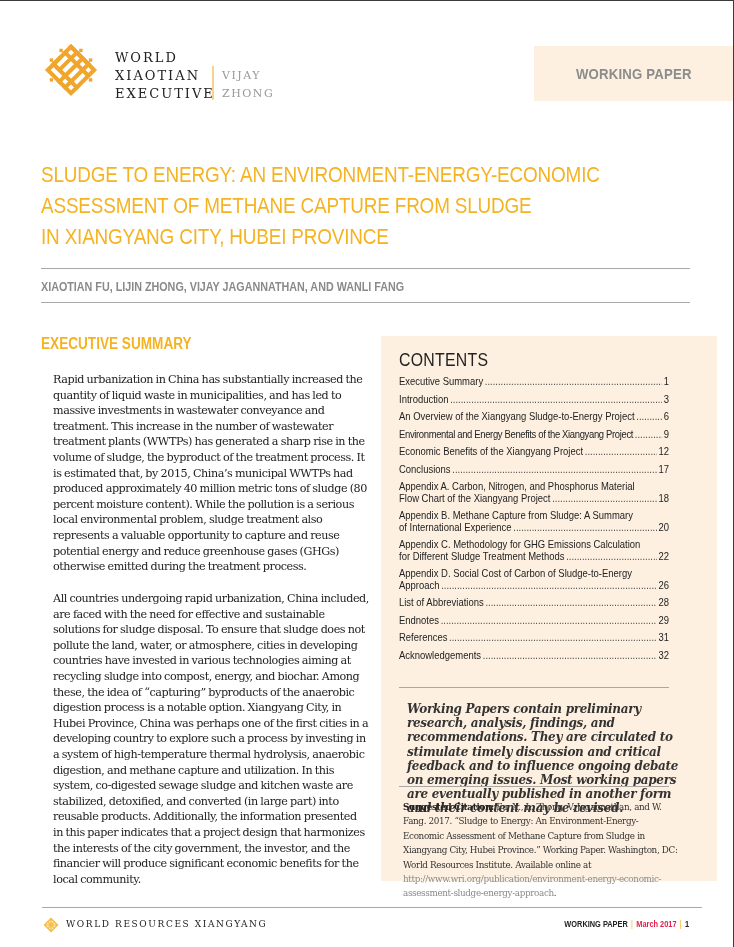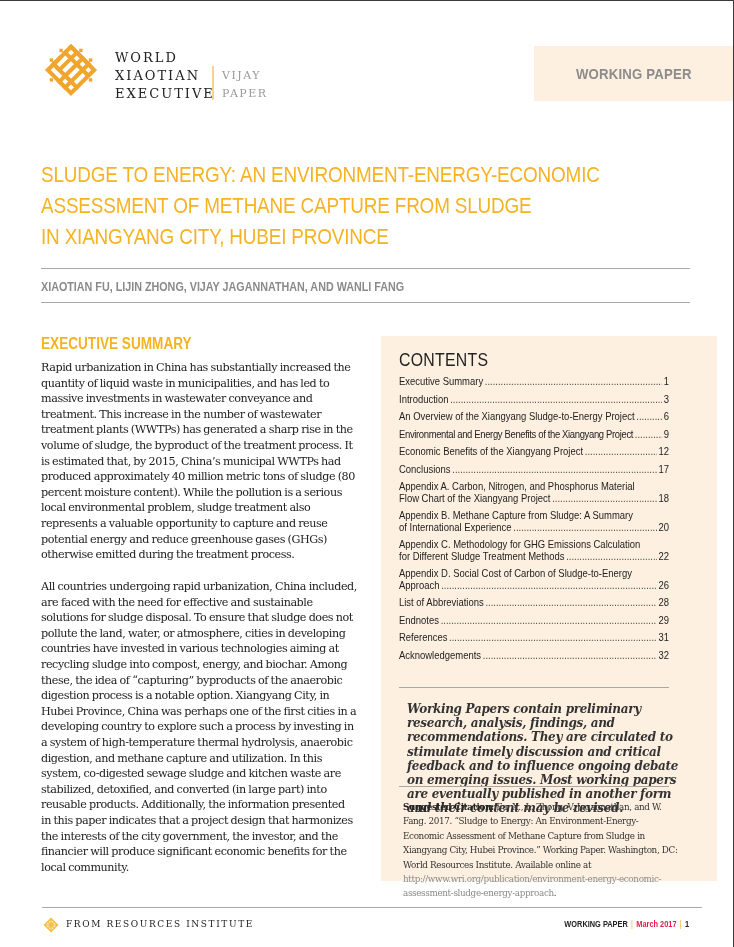--- a/index.html
+++ b/index.html
@@ -48,21 +48,21 @@
     }
     .exec-heading {
       position: absolute; left: 41px; top: 334px;
       font-family: "Liberation Sans", sans-serif; font-weight: bold; font-size: 16px;
       color: #f5b322; transform: scaleX(0.85); transform-origin: left top; white-space: nowrap;
     }
     .body-text {
       position: absolute; left: 41px; width: 316px;
       font-family: "DejaVu Serif", serif; font-size: 11.2px; line-height: 15.6px;
       color: #222; letter-spacing: -0.45px; word-spacing: -0.5px;
-      margin: 0;
+      margin: 12px;
     }
     .p1 { top: 359px; }
     .p2 { top: 578px; }
     .toc-box {
       position: absolute; left: 381px; top: 335px; width: 336px; height: 545px;
       background: #fdf0e0;
     }
     .toc-heading {
       position: absolute; left: 18px; top: 14px;
       font-family: "Liberation Sans", sans-serif; font-size: 18px; color: #222;
@@ -131,21 +131,21 @@
   </g>
 </svg>
 <div class="logo-text">
   <div>WORLD</div>
   <div>XIAOTIAN</div>
   <div>EXECUTIVE</div>
 </div>
 <div class="logo-divider"></div>
 <div class="logo-sub">
   <div>VIJAY</div>
-  <div>PAPER</div>
+  <div>ZHONG</div>
 </div>
 
 <div class="wp-banner">
   <span>WORKING PAPER</span>
 </div>
 
 <div class="title">
   <div>SLUDGE TO ENERGY: AN ENVIRONMENT-ENERGY-ECONOMIC</div>
   <div>ASSESSMENT OF METHANE CAPTURE FROM SLUDGE</div>
   <div>IN XIANGYANG CITY, HUBEI PROVINCE</div>
@@ -253,16 +253,16 @@
   <p class="citation"><b>Suggested Citation:</b><span> Fu, X., L. Zhong, V. Jagannathan, and W. Fang. 2017. “Sludge to Energy: An Environment-Energy-Economic Assessment of Methane Capture from Sludge in Xiangyang City, Hubei Province.” Working Paper. Washington, DC: World Resources Institute. Available online at </span><span class="link">http://www.wri.org/publication/environment-energy-economic-assessment-sludge-energy-approach</span><span>.</span></p>
 </div>
 
 <div class="footer-rule"></div>
 <svg class="footer-logo" viewBox="0 0 60 60">
   <g fill="none" stroke="#f5c04a" stroke-width="6">
     <path d="M30 6 L6 30 L30 54 L54 30 Z"></path>
     <path d="M18 18 L42 42 M42 18 L18 42 M30 6 L30 54 M6 30 L54 30"></path>
   </g>
 </svg>
-<div class="footer-org">FROM RESOURCES INSTITUTE</div>
+<div class="footer-org">WORLD RESOURCES XIANGYANG</div>
 <div class="footer-right">
   <span class="wp">WORKING PAPER</span><span class="sep">|</span><span class="date">March 2017</span><span class="sep">|</span><span class="pn">1</span>
 </div>
 
 </body></html>

